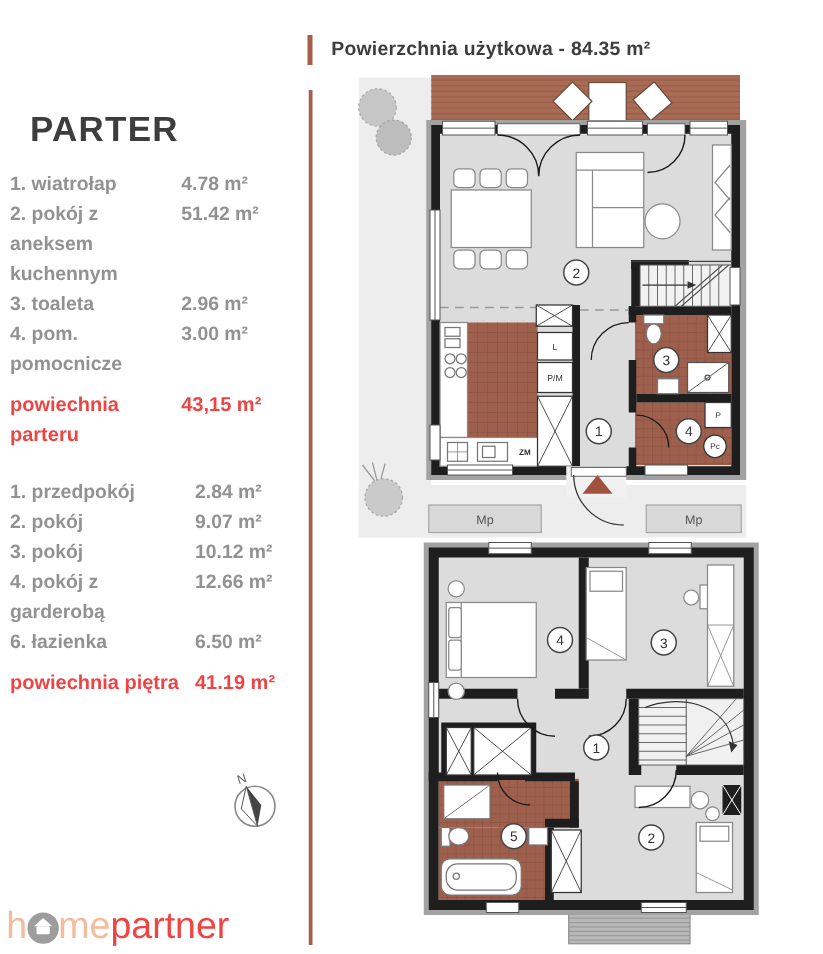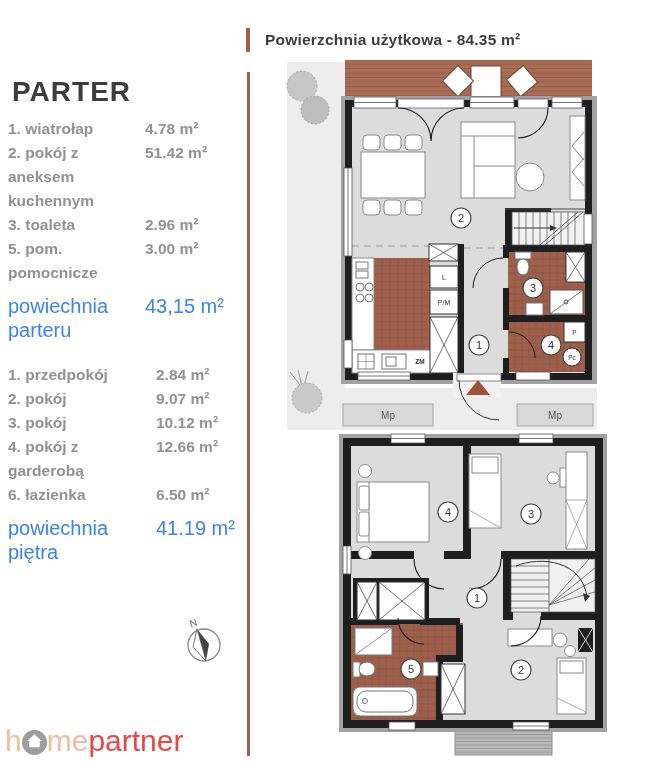--- a/index.html
+++ b/index.html
@@ -4,26 +4,26 @@
 <style>
   html,body{margin:0;padding:0;background:#fff;}
   .page{position:relative;width:658px;height:763px;background:#ffffff;overflow:hidden;
         font-family:"Liberation Sans",sans-serif;}
   
   .accent-bar{position:absolute;left:246px;top:28px;width:4px;height:24px;background:#a55e4c;}
   .header-title{position:absolute;left:265px;top:31px;font-size:15.5px;font-weight:700;color:#3d3d3d;letter-spacing:.2px;}
   .accent-line{position:absolute;left:247px;top:72px;width:3px;height:684px;background:#a55e4c;}
   
   .left-col{position:absolute;left:8px;top:72px;width:238px;}
-  .floor-heading{margin:4px;font-size:28px;font-weight:700;color:#3d3d3d;letter-spacing:1px;}
+  .floor-heading{margin:16px;font-size:28px;font-weight:700;color:#3d3d3d;letter-spacing:1px;}
   .rooms{margin-top:9px;font-weight:bold;}
   .room-row{display:flex;align-items:flex-start;font-size:15.5px;line-height:24px;color:#929292;}
   .room-row .rname{width:137px;flex:none;}
   .pietro .room-row .rname{width:148px;}
-  .total-row{display:flex;margin-top:9px;font-size:20px;font-weight:400;color:#3b82f6;line-height:24px;}
+  .total-row{display:flex;margin-top:9px;font-size:16px;font-weight:700;color:#ef4444;line-height:24px;}
   .total-row .rname{width:137px;flex:none;}
   .pietro .total-row .rname{width:148px;}
   .pietro{margin-top:21px;}
   
   .plan-parter{position:absolute;left:280px;top:55px;}
   .plan-pietro{position:absolute;left:330px;top:430px;}
   .compass{position:absolute;left:178px;top:612px;}
   
   .logo{position:absolute;left:5px;top:724px;display:flex;align-items:center;font-size:30px;line-height:34px;}
   .logo .orange{color:#f4bc9c;}
@@ -50,21 +50,21 @@
         </div>
         <div class="room-row">
           <span class="rname">2. pokój z aneksem kuchennym</span>
           <span class="rarea">51.42 m²</span>
         </div>
         <div class="room-row">
           <span class="rname">3. toaleta</span>
           <span class="rarea">2.96 m²</span>
         </div>
         <div class="room-row">
-          <span class="rname">5. pom. pomocnicze</span>
+          <span class="rname">4. pom. pomocnicze</span>
           <span class="rarea">3.00 m²</span>
         </div>
       </div>
       <div class="total-row">
         <span class="rname">powiechnia parteru</span>
         <span class="rarea">43,15 m²</span>
       </div>
     </section>
 
     <section class="pietro">

